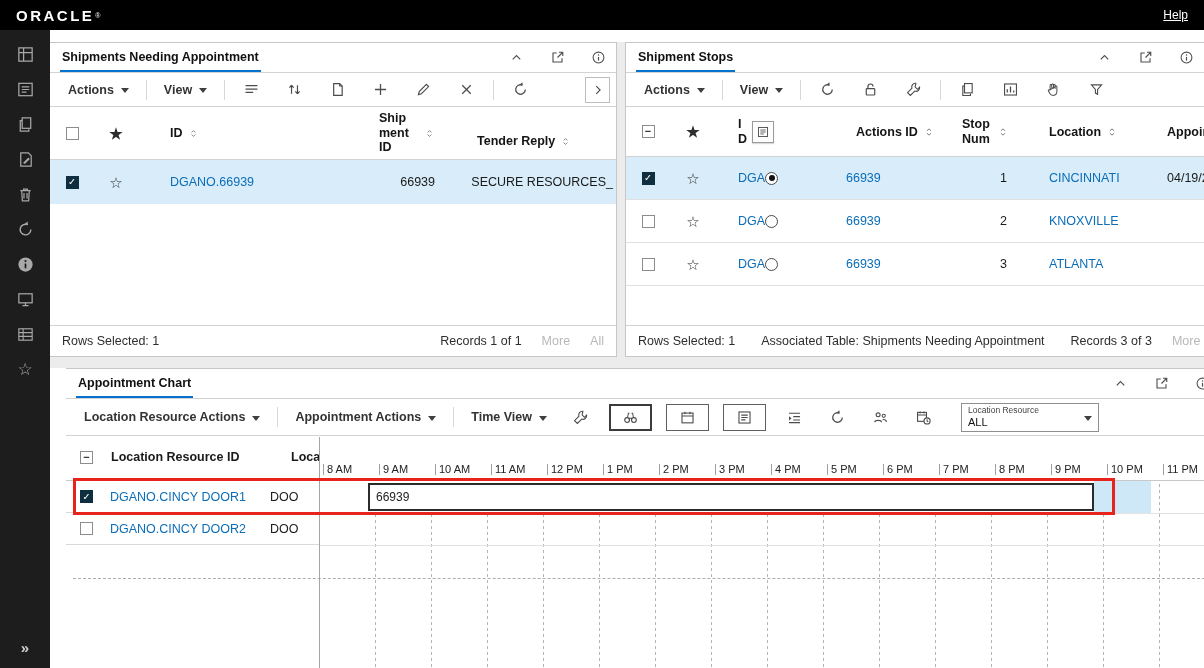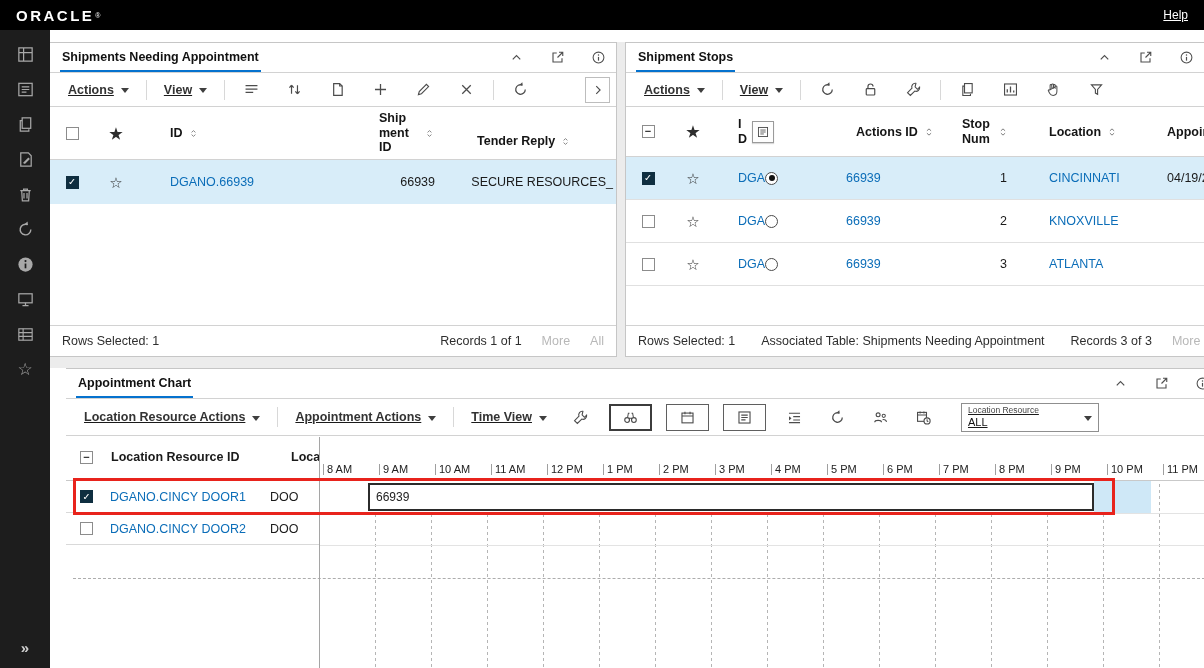--- a/index.html
+++ b/index.html
@@ -36,21 +36,21 @@
   .hgap { position:absolute; left:0; top:327px; width:1154px; height:11px; background:#ececec; }
 
   
   .phead { height:30px; border-bottom:1px solid #d2d2d2; display:flex; align-items:center; padding:0 10px; }
   .ptitle { font-weight:700; font-size:12.5px; color:#111; align-self:stretch; display:flex; align-items:center;
             border-bottom:2px solid #0572ce; padding:0 2px; }
   .phead-icons { margin-left:auto; display:flex; align-items:center; gap:26px; }
   .phead-icons svg.ic { width:15px; height:15px; color:#4f4f4f; }
 
   
-  .ptool { height:34px; border-bottom:1px solid #d2d2d2; display:flex; align-items:center; padding:0 6px;text-decoration:underline; }
+  .ptool { height:34px; border-bottom:1px solid #d2d2d2; display:flex; align-items:center; padding:0 6px; }
   .tbtn { display:flex; align-items:center; height:100%; padding:0 12px; font-weight:700; color:#333; white-space:nowrap; }
   .caret { width:0; height:0; border-left:4px solid transparent; border-right:4px solid transparent;
            border-top:5px solid #3f3f3f; margin-left:7px; margin-top:2px; }
   .tsep { width:1px; height:20px; background:#d8d8d8; margin:0 5px; flex:none; }
   .tic { margin:0 13px; cursor:default; }
   .next-box { margin-left:auto; width:25px; height:26px; border:1px solid #bdbdbd; background:#fff;
               display:flex; align-items:center; justify-content:center; }
 
   
   .cb { width:13px; height:13px; border:1px solid #8c8c8c; background:#fff; display:inline-flex;

